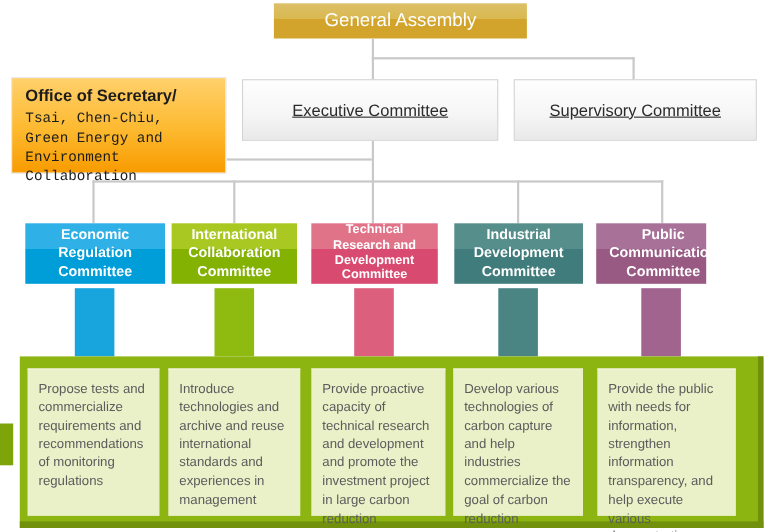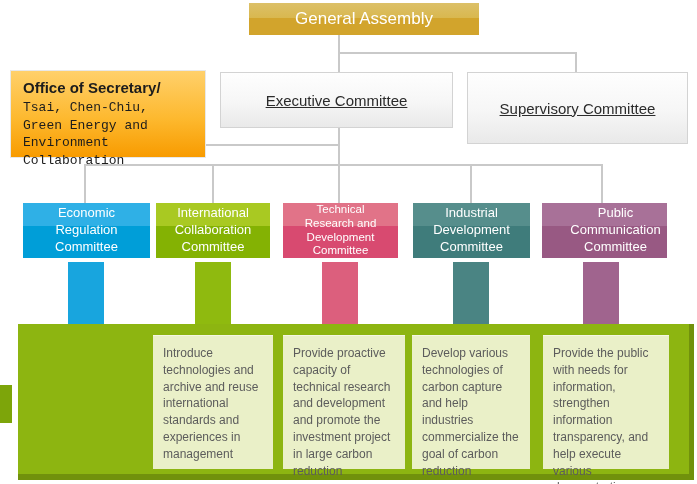--- a/index.html
+++ b/index.html
@@ -14,36 +14,36 @@
     background:linear-gradient(180deg,#dcc068 0%,#d9b84f 46%,#d2a42c 46%,#d2a42c 100%);
     color:#fff;font-size:17px;display:flex;align-items:center;justify-content:center;margin-left:24px;
   }
   
   .white-box{
     background:linear-gradient(180deg,#fefefe 0%,#f6f6f6 55%,#e9e9e9 100%);
     border:1px solid #d3d3d3;color:#2b2b2b;font-size:15px;
     display:flex;align-items:center;justify-content:center;box-sizing:border-box;text-decoration:underline;
   }
   #exec-box{left:220px;top:72px;width:233px;height:56px;}
-  #sup-box{left:467px;top:72px;width:221px;height:72px;}
+  #sup-box{left:467px;top:72px;width:221px;height:56px;}
   
   #secretary-box{
     left:10px;top:70px;width:196px;height:88px;box-sizing:border-box;
     background:linear-gradient(180deg,#ffd06b 0%,#fdb92f 55%,#f89b00 100%);
     border:1px solid #e8e8e8;color:#1c1c1c;padding:8px 0 0 12px;
   }
   #secretary-box .title{font-size:15px;font-weight:bold;margin-bottom:3px;}
   #secretary-box .line{font-size:13px;line-height:1.35;font-family:Liberation Mono, monospace;}
   
   .conn{background:#c9c9c9;}
   
   .chead{
     top:203px;height:55px;box-sizing:border-box;
     background:linear-gradient(180deg,var(--light) 0%,var(--light) 42%,var(--dark) 42%,var(--dark) 100%);
-    color:#fff;font-weight:normal;font-size:13px;line-height:1.3;text-align:center;
+    color:#fff;font-weight:bold;font-size:13px;line-height:1.3;text-align:center;
     display:flex;flex-direction:column;align-items:center;justify-content:center;
   }
   .chead span{display:block;}
   .chead.four-line{font-size:11.5px;line-height:1.2;}
   
   .stub{top:262px;width:36px;height:62px;background:var(--stub);}
   
   #panel{
     left:18px;top:324px;width:671px;height:150px;background:#8db511;
     border-right:5px solid #71910c;border-bottom:6px solid #71910c;
@@ -103,33 +103,34 @@
     <span>Technical</span>
     <span>Research and</span>
     <span>Development</span>
     <span>Committee</span>
   </div>
   <div class="abs chead" style="left: 413px; width: 117px; --light: #568e8c; --dark: #3f7c7b; --stub: #4a8483;">
     <span>Industrial</span>
     <span>Development</span>
     <span>Committee</span>
   </div>
-  <div class="abs chead" style="left: 542px; width: 125px; padding-left: 22px; --light: #a87198; --dark: #985983; --stub: #a0648e;">
+  <div class="abs chead" style="left: 542px; width: 100px; padding-left: 22px; --light: #a87198; --dark: #985983; --stub: #a0648e;">
     <span>Public</span>
     <span>Communication</span>
     <span>Committee</span>
   </div>
 
   <div class="abs stub" style="left: 68px; --light: #2fb0e6; --dark: #009ed8; --stub: #18a5de;"></div>
   <div class="abs stub" style="left: 195px; --light: #a9c922; --dark: #84b203; --stub: #8fba0f;"></div>
   <div class="abs stub" style="left: 322px; --light: #e17388; --dark: #d84a70; --stub: #dc5f7d;"></div>
   <div class="abs stub" style="left: 453px; --light: #568e8c; --dark: #3f7c7b; --stub: #4a8483;"></div>
   <div class="abs stub" style="left: 583px; --light: #a87198; --dark: #985983; --stub: #a0648e;"></div>
 
   <div class="abs" id="panel">
+    <div class="desc" style="left:7px;width:120px">Propose tests and commercialize requirements and recommendations of monitoring regulations</div>
     <div class="desc" style="left:135px;width:120px">Introduce technologies and archive and reuse international standards and experiences in management</div>
     <div class="desc" style="left:265px;width:122px">Provide proactive capacity of technical research and development and promote the investment project in large carbon reduction</div>
     <div class="desc" style="left:394px;width:118px">Develop various technologies of carbon capture and help industries commercialize the goal of carbon reduction</div>
     <div class="desc" style="left:525px;width:126px">Provide the public with needs for information, strengthen information transparency, and help execute various demonstration plans</div>
   </div>
 
   <div class="abs" id="left-tab"></div>
 
 </div>
 

